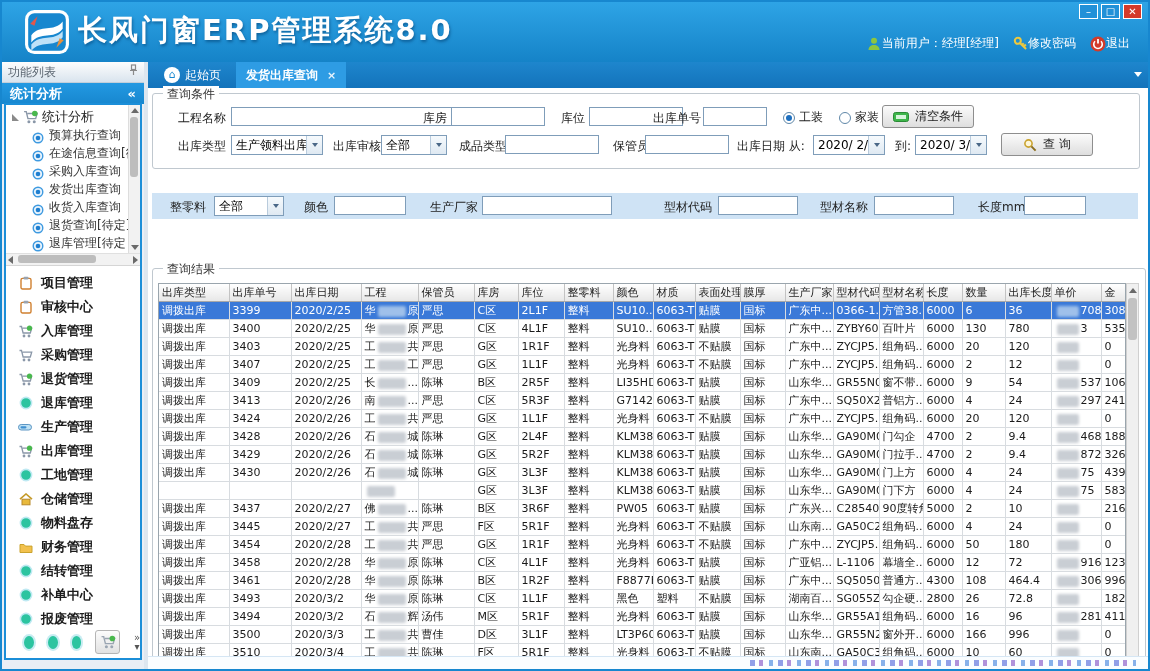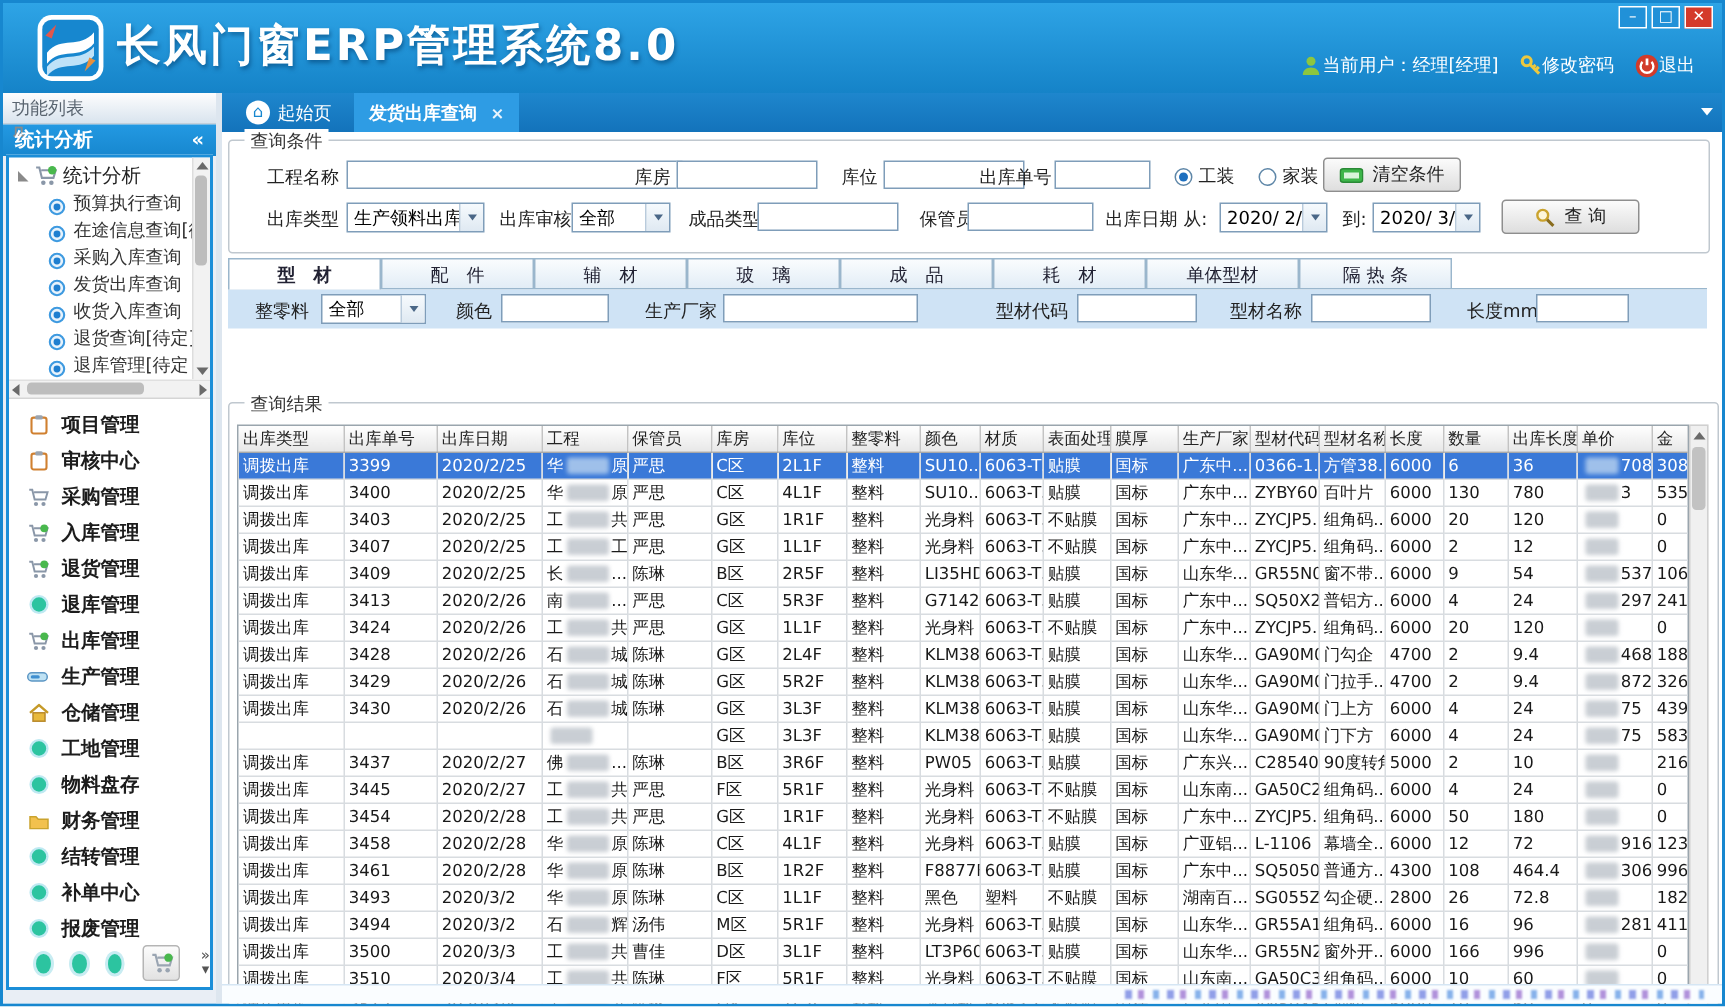--- a/index.html
+++ b/index.html
@@ -12,21 +12,21 @@
   .win-btn{width:19px;height:15px;border:1px solid #fff;background:#2191d8;color:#fff;font-size:10px;line-height:13px;text-align:center;box-sizing:border-box;cursor:default;}
   .win-btn.close{background:#d43a2a;font-weight:bold;}
   #logo{position:absolute;left:22px;top:7px;}
   #hdr-title{position:absolute;left:76px;top:9px;font-size:29px;font-weight:bold;color:#fff;letter-spacing:2px;text-shadow:1px 2px 3px rgba(0,60,110,.55);}
   #hdr-user{position:absolute;right:18px;top:33px;display:flex;align-items:center;gap:0;color:#fff;font-size:12px;}
   #hdr-user .sp{width:14px;}
   .hicon{display:inline-flex;vertical-align:middle;}
 
   
   #side{position:absolute;left:0;top:60px;width:146px;bottom:0;background:#e9eef5;border-right:4px solid #dde6ef;box-sizing:border-box;}
-  #side-cap{height:20px;background:linear-gradient(#fdfdfd,#d9e4ee);border-bottom:1px solid #c3cfda;color:#5a6570;font-size:12px;line-height:20px;padding:0 6px;display:flex;justify-content:space-between;flex-direction:column;}
+  #side-cap{height:20px;background:linear-gradient(#fdfdfd,#d9e4ee);border-bottom:1px solid #c3cfda;color:#5a6570;font-size:12px;line-height:20px;padding:0 6px;display:flex;justify-content:space-between;}
   #side-sec{height:21px;background:linear-gradient(#2399e2,#1787cf);color:#fff;font-size:13px;font-weight:bold;line-height:21px;padding:0 8px;display:flex;justify-content:space-between;align-items:center;}
   #side-panel{position:absolute;left:2px;right:2px;top:41px;height:557px;background:#fff;border:2px solid #1b8ed8;box-sizing:border-box;}
   #tree{position:relative;height:148px;overflow:hidden;border-bottom:1px solid #e0e0e0;}
   #tree-root{display:flex;align-items:center;gap:4px;font-size:13px;color:#222;padding:3px 0 0 6px;height:18px;}
   .exp{width:0;height:0;border-left:7px solid #8a8a8a;border-top:7px solid transparent;}
   #tree-items{padding-left:26px;}
   .tree-item{display:flex;align-items:flex-end;gap:5px;height:18px;font-size:12px;color:#333;white-space:nowrap;cursor:default;}
   .ti-icon{display:inline-flex;}
   #tree-vsb{position:absolute;right:0;top:0;width:11px;height:148px;background:#f2f2f2;border-left:1px solid #ddd;}
   #tree-vsb .thumb{position:absolute;left:1px;top:12px;width:8px;height:60px;background:#bdbdbd;border-radius:3px;}
@@ -270,90 +270,90 @@
               </svg>
             </span>
             <span>审核中心</span>
           </div>
           <div class="menu-item">
             <span class="mi">
               <svg width="15" height="13" viewBox="0 0 14 13">
                 <path d="M1 1.5h2l1.6 6.5h7.2l1.4-4.8H4.2" fill="none" stroke="#8a97a8" stroke-width="1.3"></path>
                 <circle cx="5.5" cy="11" r="1.4" fill="#8a97a8"></circle>
                 <circle cx="10.5" cy="11" r="1.4" fill="#8a97a8"></circle>
+                <circle cx="11" cy="3.2" r="2.6" fill="#49b84d"></circle>
+              </svg>
+            </span>
+            <span>入库管理</span>
+          </div>
+          <div class="menu-item">
+            <span class="mi">
+              <svg width="15" height="13" viewBox="0 0 14 13">
+                <path d="M1 1.5h2l1.6 6.5h7.2l1.4-4.8H4.2" fill="none" stroke="#8a97a8" stroke-width="1.3"></path>
+                <circle cx="5.5" cy="11" r="1.4" fill="#8a97a8"></circle>
+                <circle cx="10.5" cy="11" r="1.4" fill="#8a97a8"></circle>
               </svg>
             </span>
             <span>采购管理</span>
           </div>
           <div class="menu-item">
             <span class="mi">
               <svg width="15" height="13" viewBox="0 0 14 13">
                 <path d="M1 1.5h2l1.6 6.5h7.2l1.4-4.8H4.2" fill="none" stroke="#8a97a8" stroke-width="1.3"></path>
                 <circle cx="5.5" cy="11" r="1.4" fill="#8a97a8"></circle>
                 <circle cx="10.5" cy="11" r="1.4" fill="#8a97a8"></circle>
                 <circle cx="11" cy="3.2" r="2.6" fill="#49b84d"></circle>
               </svg>
             </span>
-            <span>入库管理</span>
+            <span>退货管理</span>
+          </div>
+          <div class="menu-item">
+            <span class="mi">
+              <svg width="14" height="14">
+                <circle cx="7" cy="7" r="5.6" fill="#2cc4a0" stroke="#bfe9f2" stroke-width="1.6"></circle>
+              </svg>
+            </span>
+            <span>退库管理</span>
+          </div>
+          <div class="menu-item">
+            <span class="mi">
+              <svg width="15" height="12">
+                <rect x="0.5" y="3.5" width="13" height="5.5" rx="2.7" fill="#bfe2f4" stroke="#5c96c4"></rect>
+                <rect x="2.5" y="5.2" width="6" height="2.2" rx="1.1" fill="#3f8fd0"></rect>
+              </svg>
+            </span>
+            <span>生产管理</span>
           </div>
           <div class="menu-item">
             <span class="mi">
               <svg width="15" height="13" viewBox="0 0 14 13">
                 <path d="M1 1.5h2l1.6 6.5h7.2l1.4-4.8H4.2" fill="none" stroke="#8a97a8" stroke-width="1.3"></path>
                 <circle cx="5.5" cy="11" r="1.4" fill="#8a97a8"></circle>
                 <circle cx="10.5" cy="11" r="1.4" fill="#8a97a8"></circle>
                 <circle cx="11" cy="3.2" r="2.6" fill="#49b84d"></circle>
               </svg>
             </span>
-            <span>退货管理</span>
+            <span>出库管理</span>
           </div>
           <div class="menu-item">
             <span class="mi">
               <svg width="14" height="14">
                 <circle cx="7" cy="7" r="5.6" fill="#2cc4a0" stroke="#bfe9f2" stroke-width="1.6"></circle>
               </svg>
             </span>
-            <span>退库管理</span>
-          </div>
-          <div class="menu-item">
-            <span class="mi">
-              <svg width="15" height="13" viewBox="0 0 14 13">
-                <path d="M1 1.5h2l1.6 6.5h7.2l1.4-4.8H4.2" fill="none" stroke="#8a97a8" stroke-width="1.3"></path>
-                <circle cx="5.5" cy="11" r="1.4" fill="#8a97a8"></circle>
-                <circle cx="10.5" cy="11" r="1.4" fill="#8a97a8"></circle>
-                <circle cx="11" cy="3.2" r="2.6" fill="#49b84d"></circle>
-              </svg>
-            </span>
-            <span>出库管理</span>
-          </div>
-          <div class="menu-item">
-            <span class="mi">
-              <svg width="15" height="12">
-                <rect x="0.5" y="3.5" width="13" height="5.5" rx="2.7" fill="#bfe2f4" stroke="#5c96c4"></rect>
-                <rect x="2.5" y="5.2" width="6" height="2.2" rx="1.1" fill="#3f8fd0"></rect>
-              </svg>
-            </span>
-            <span>生产管理</span>
+            <span>工地管理</span>
           </div>
           <div class="menu-item">
             <span class="mi">
               <svg width="14" height="13" viewBox="0 0 14 13">
                 <path d="M1 6.2 7 1l6 5.2" fill="none" stroke="#c59a28" stroke-width="1.6"></path>
                 <rect x="3" y="6.2" width="8" height="5.6" fill="#e8b93c" stroke="#b8892a"></rect>
               </svg>
             </span>
             <span>仓储管理</span>
-          </div>
-          <div class="menu-item">
-            <span class="mi">
-              <svg width="14" height="14">
-                <circle cx="7" cy="7" r="5.6" fill="#2cc4a0" stroke="#bfe9f2" stroke-width="1.6"></circle>
-              </svg>
-            </span>
-            <span>工地管理</span>
           </div>
           <div class="menu-item">
             <span class="mi">
               <svg width="14" height="14">
                 <circle cx="7" cy="7" r="5.6" fill="#2cc4a0" stroke="#bfe9f2" stroke-width="1.6"></circle>
               </svg>
             </span>
             <span>物料盘存</span>
           </div>
           <div class="menu-item">
@@ -480,21 +480,20 @@
         </span>
       <span class="btn" style="left:848px;top:39px;width:92px;">
           <svg width="14" height="14" viewBox="0 0 14 14">
             <circle cx="5.5" cy="5.5" r="3.6" fill="#fdf6da" stroke="#caa32e" stroke-width="1.6"></circle>
             <path d="M8.4 8.4 12.6 12.6" stroke="#8a6d1e" stroke-width="2"></path>
           </svg>
           <span>查  询</span>
         </span>
     </div>
 
-    <div id="mat-tabs"><span class="mtab active">型　材</span><span class="mtab">配　件</span><span class="mtab">辅　材</span><span class="mtab">玻　璃</span><span class="mtab">成　品</span><span class="mtab">耗　材</span><span class="mtab">单体型材</span><span class="mtab">隔 热 条</span></div>
 
     <div id="subfilter">
       <span class="flbl" style="left:18px;">整零料</span>
       <span class="combo" style="left:62px;width:70px;">
           <span class="cv">全部</span>
           <span class="ca">
             <i></i>
           </span>
         </span>
       <span class="flbl" style="left:152px;">颜色</span>

